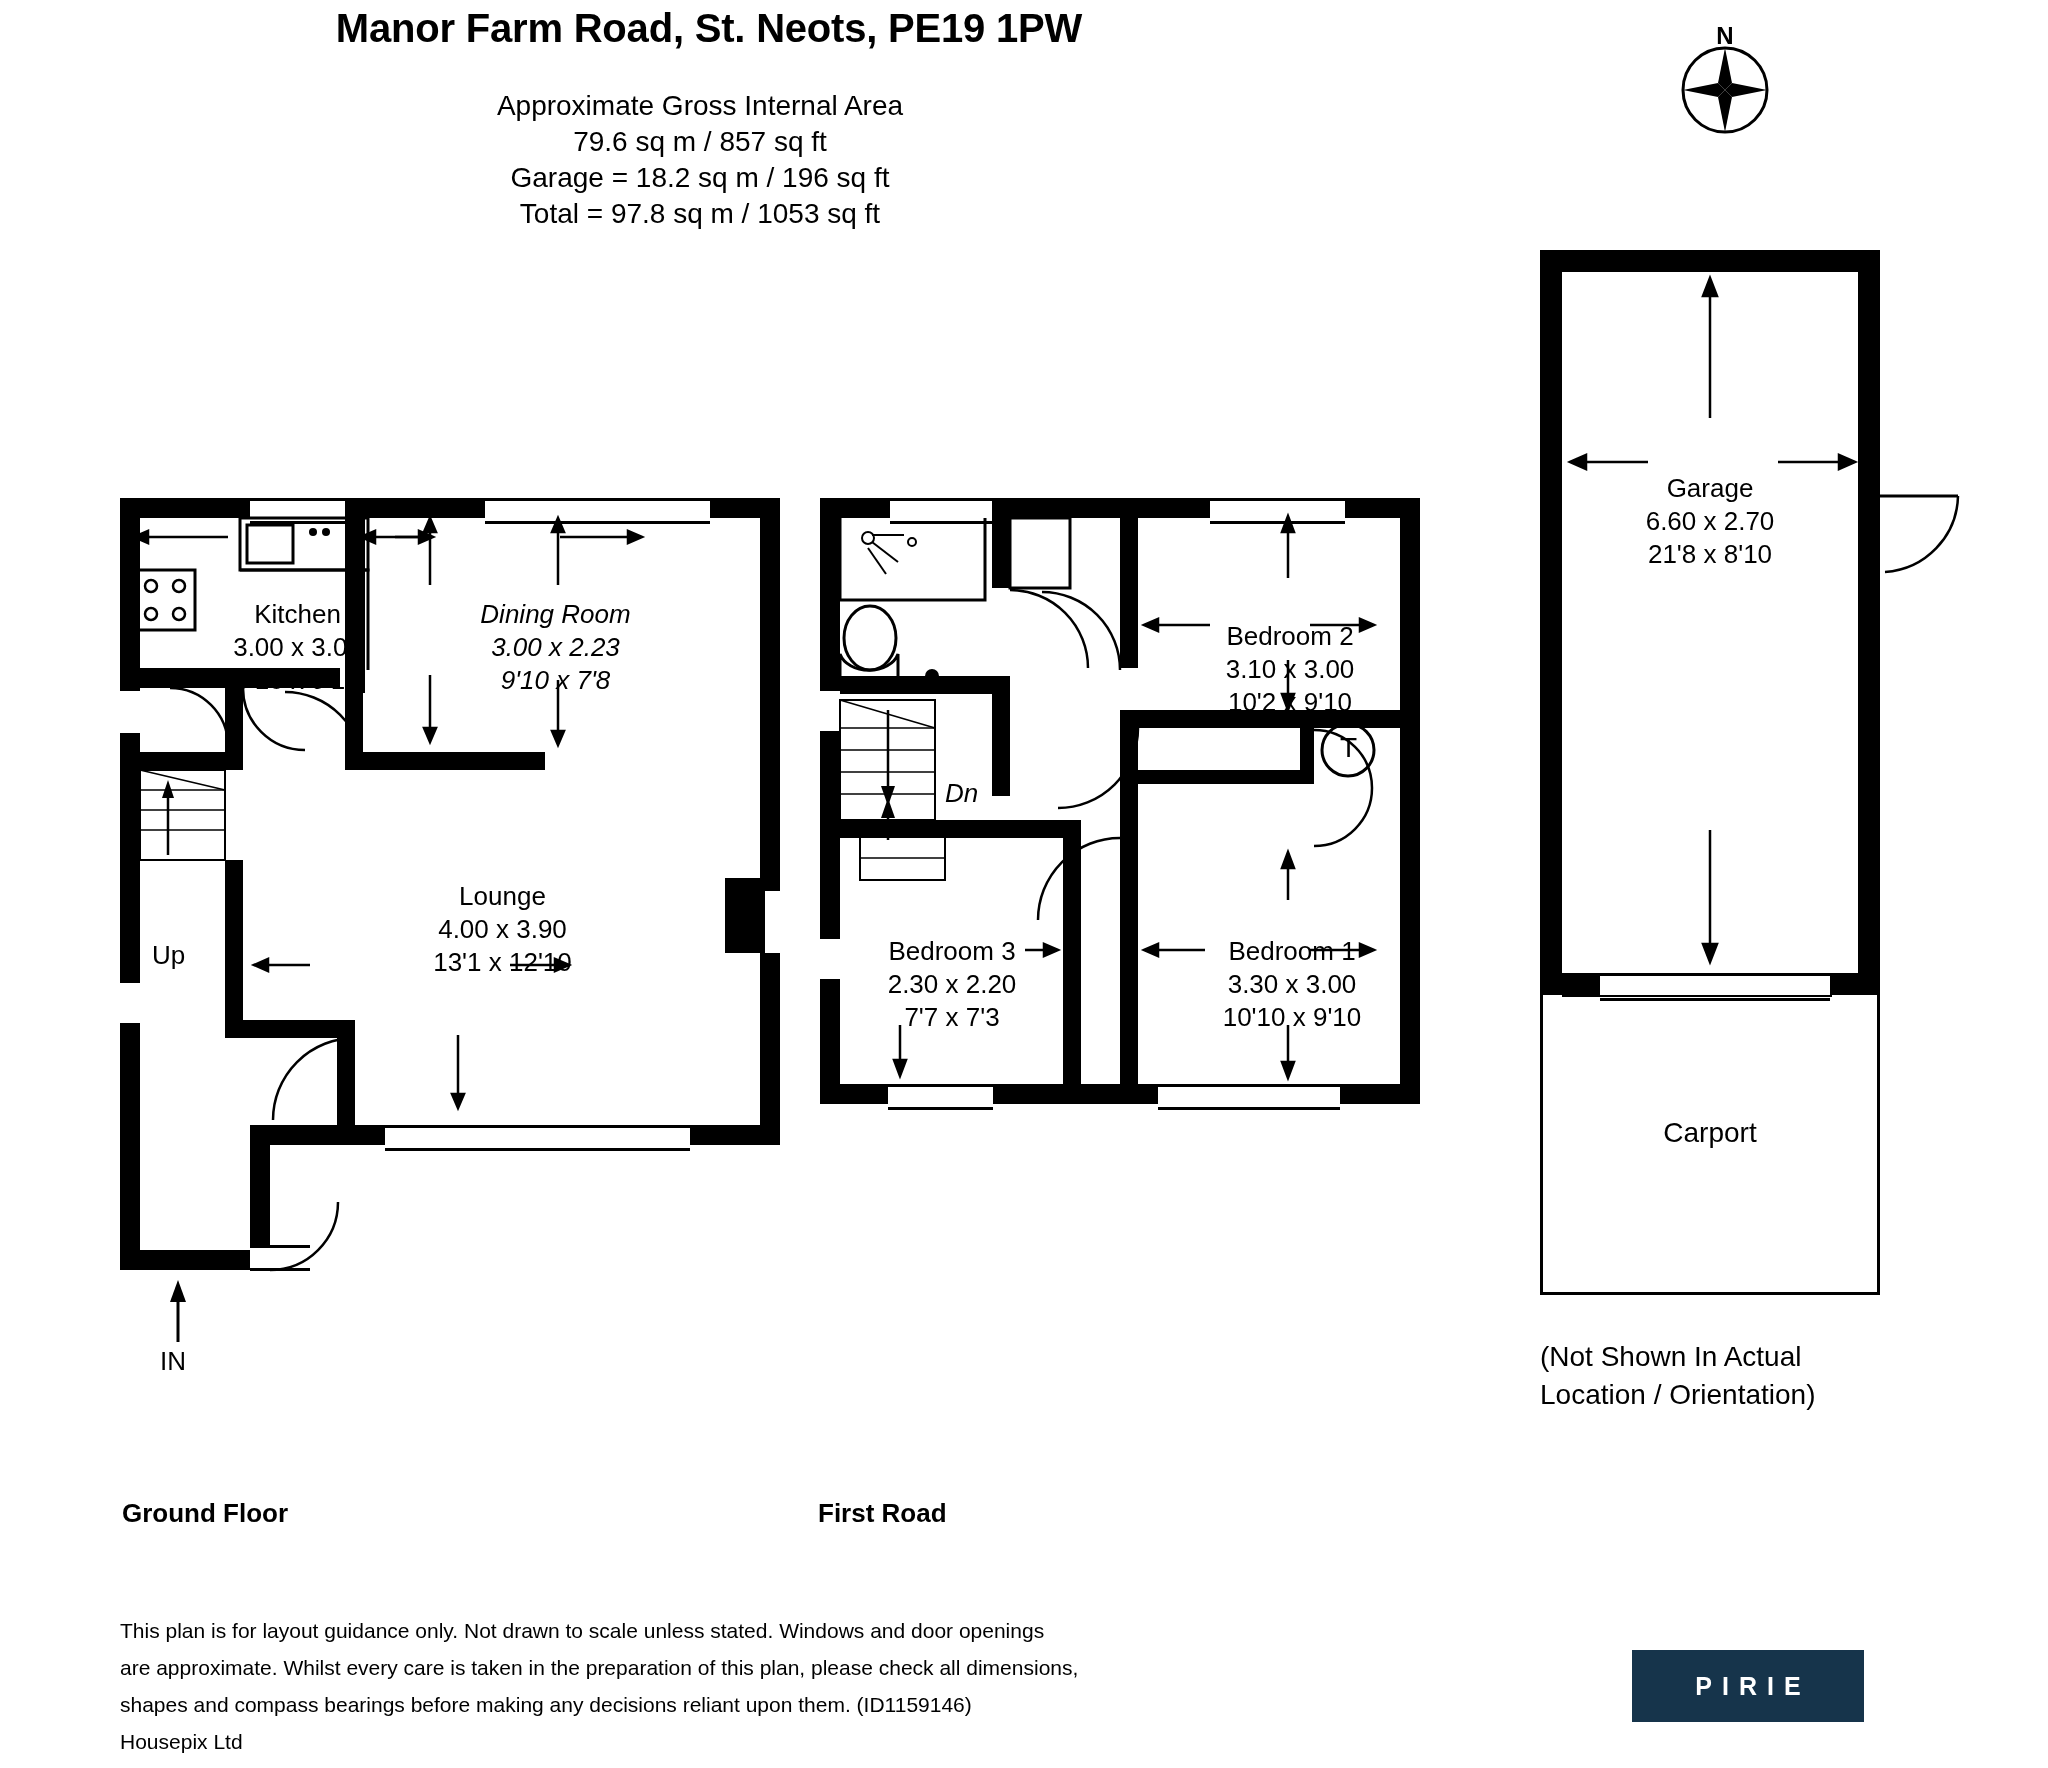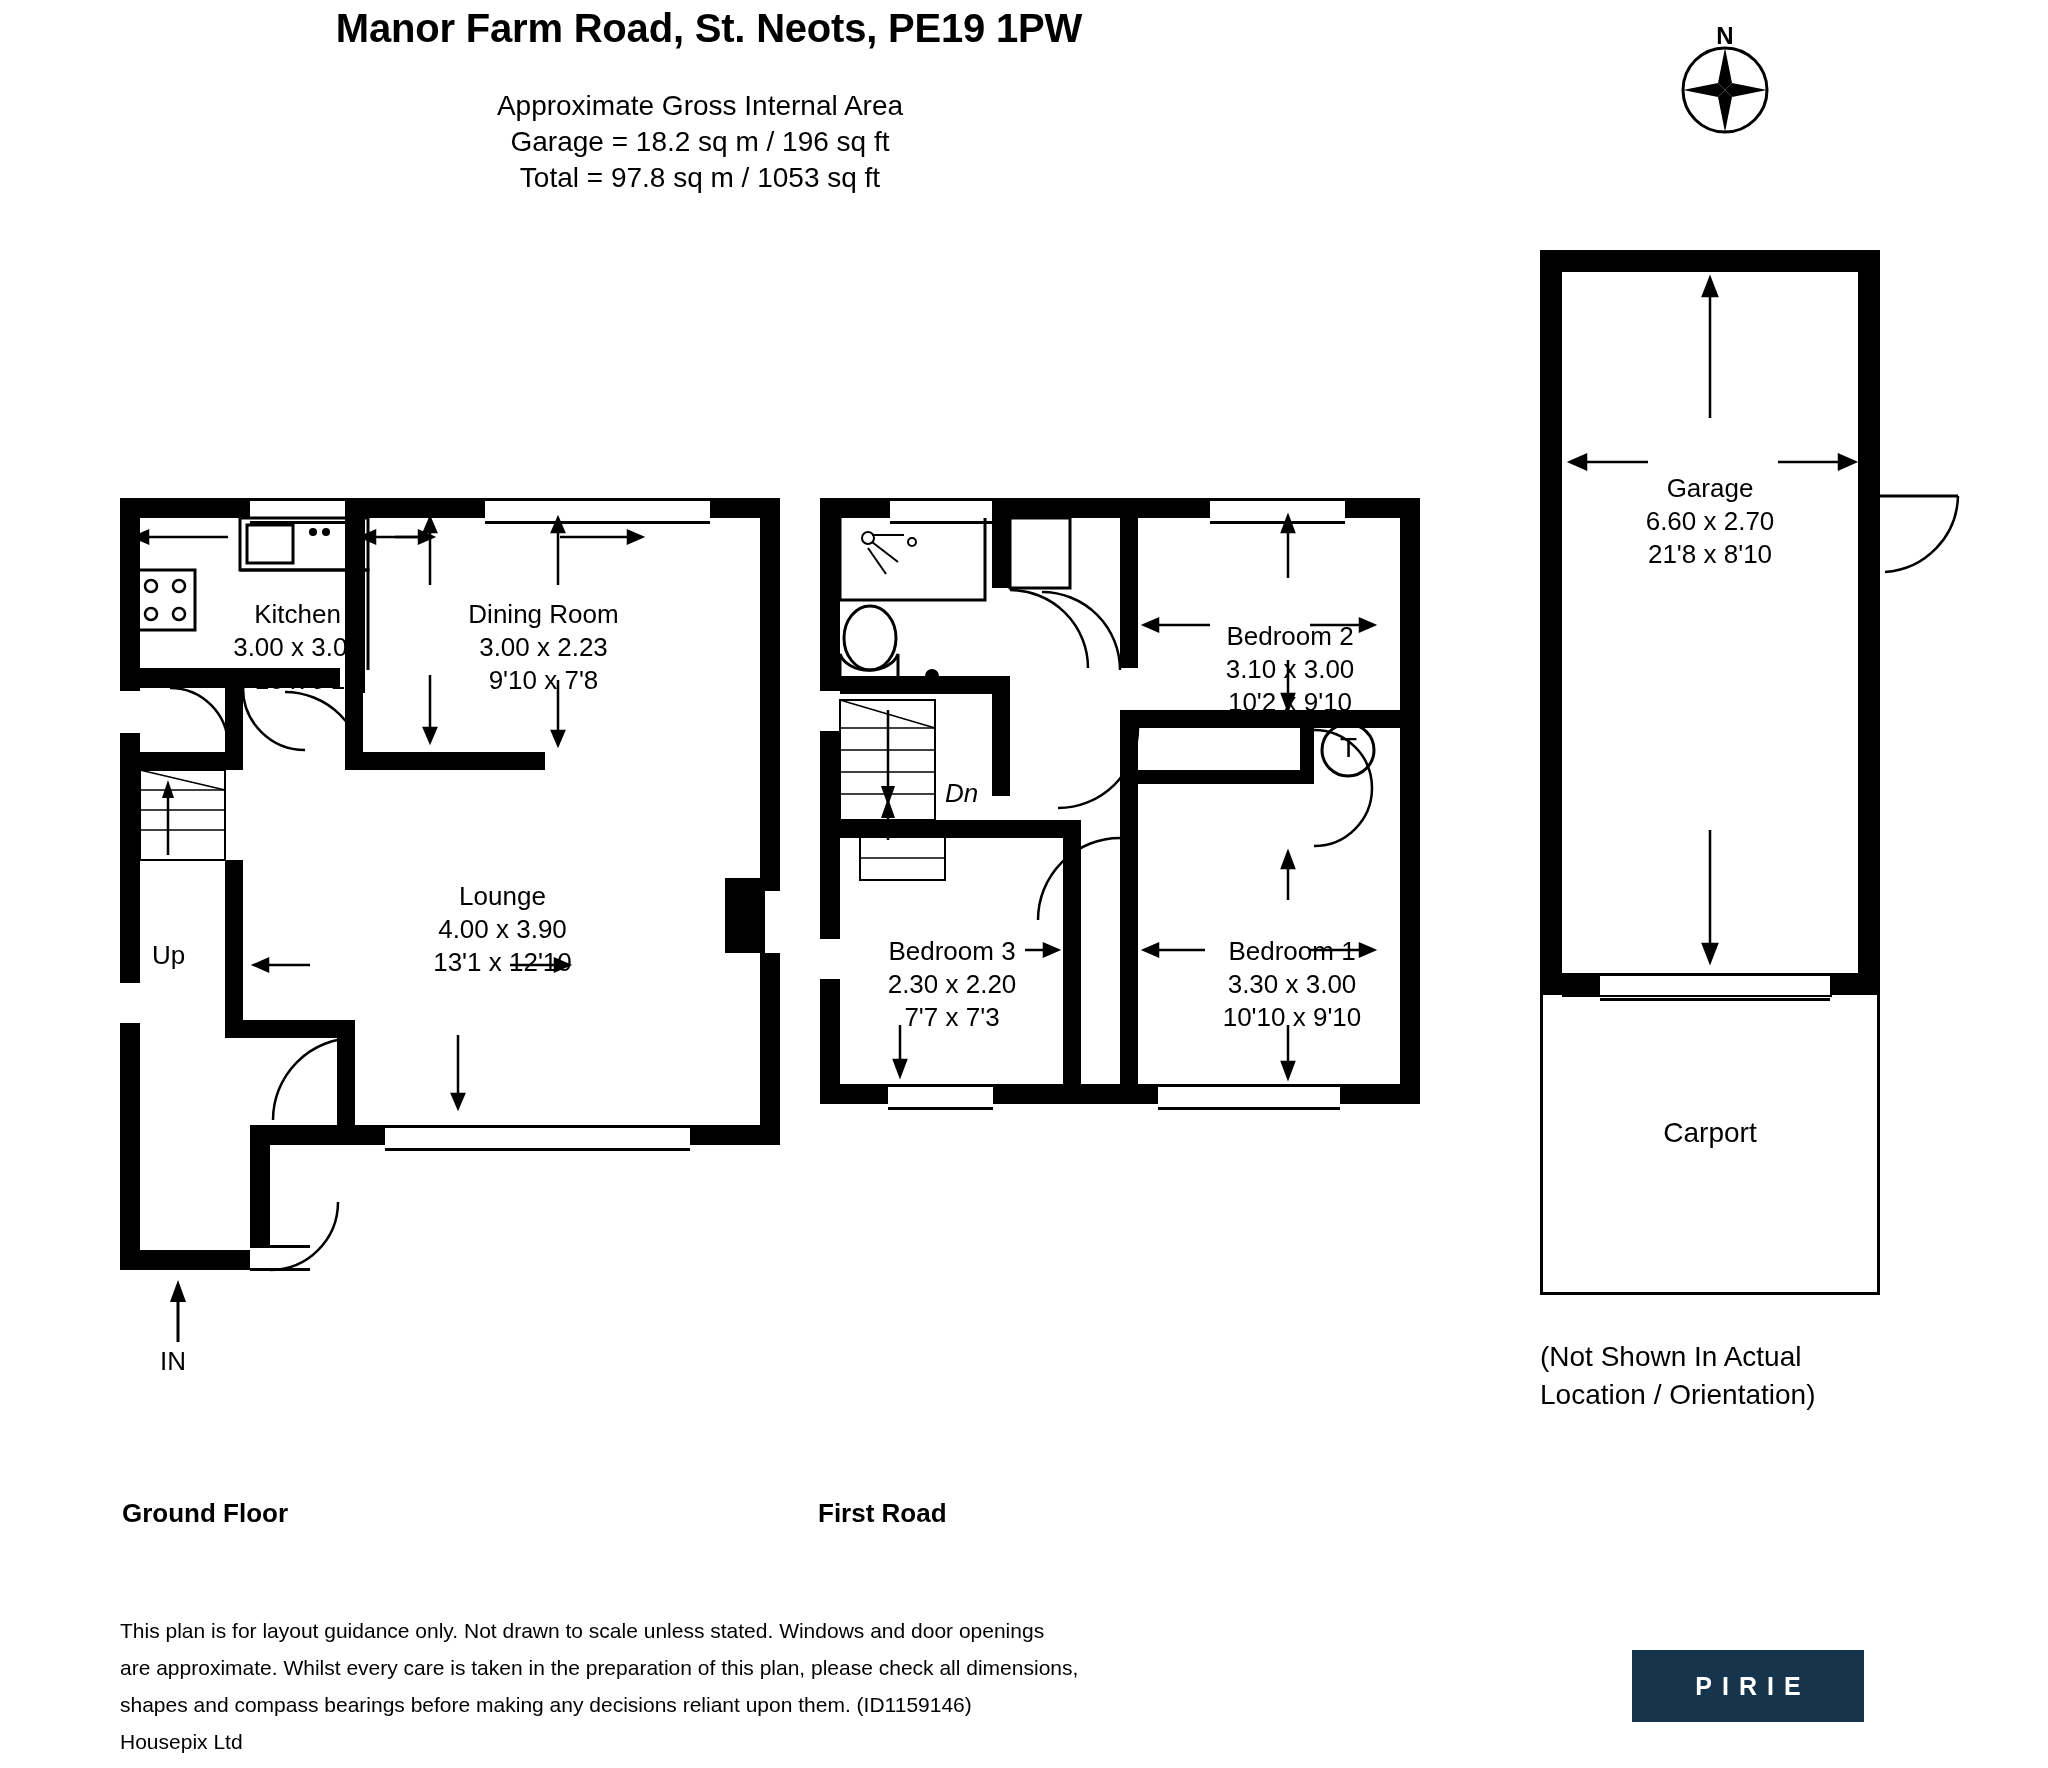--- a/index.html
+++ b/index.html
@@ -97,20 +97,21 @@
     text-align: center; font-size: 28px; margin-top: 12px;
   }
 </style>
 </head>
 <body>
 
 <div id="title" class="abs">Manor Farm Road, St. Neots, PE19 1PW</div>
 
 <div id="area-block" class="abs">
   <div>Approximate Gross Internal Area</div>
+  <div>79.6 sq m / 857 sq ft</div>
   <div>Garage = 18.2 sq m / 196 sq ft</div>
   <div>Total = 97.8 sq m / 1053 sq ft</div>
 </div>
 
 <div id="compass" class="abs">
   <div class="nlabel">N</div>
   <svg width="130" height="120" viewBox="0 0 130 120">
     <circle cx="65" cy="68" r="42" fill="none" stroke="#000" stroke-width="3"></circle>
     <polygon points="65,26 72,61 65,68 58,61" fill="#000"></polygon>
     <polygon points="65,110 72,75 65,68 58,75" fill="#000"></polygon>
@@ -224,21 +225,21 @@
       <polygon points="144,485 158,479 158,491"></polygon>
     </g>
   </svg>
 
   <div class="room-label" style="left:100px; top:118px; width:175px;">
     <span class="nm">Kitchen</span>
     <span class="nm">3.00 x 3.00</span>
     <span class="nm">9'10 x 9'10</span>
   </div>
 
-  <div class="room-label" style="left:316px; top:118px; width:235px;">
+  <div class="room-label" style="left:328px; top:118px; width:235px;font-style:italic;">
     <span class="nm">Dining Room</span>
     <span class="nm">3.00 x 2.23</span>
     <span class="nm">9'10 x 7'8</span>
   </div>
 
   <div class="room-label" style="left:275px; top:400px; width:235px;">
     <span class="nm">Lounge</span>
     <span class="nm">4.00 x 3.90</span>
     <span class="nm">13'1 x 12'10</span>
   </div>

